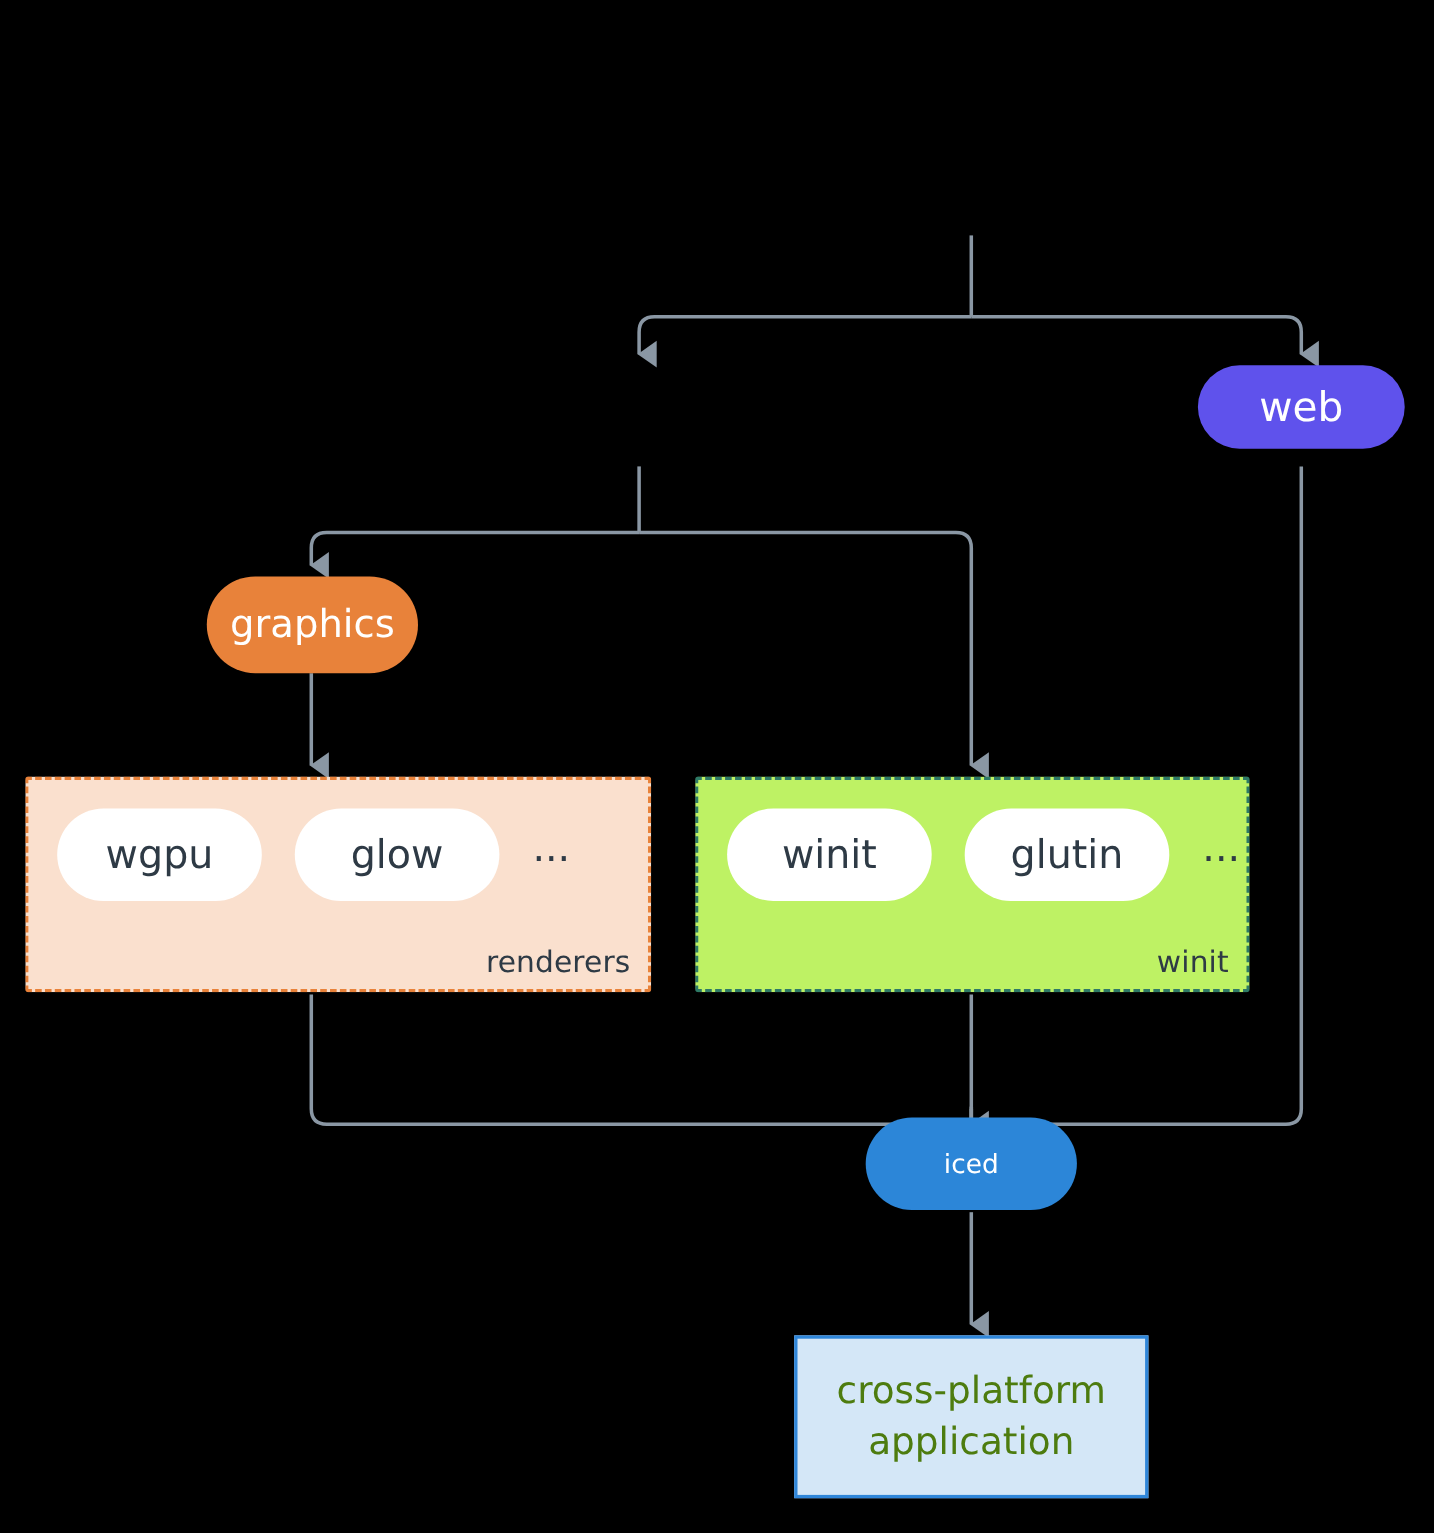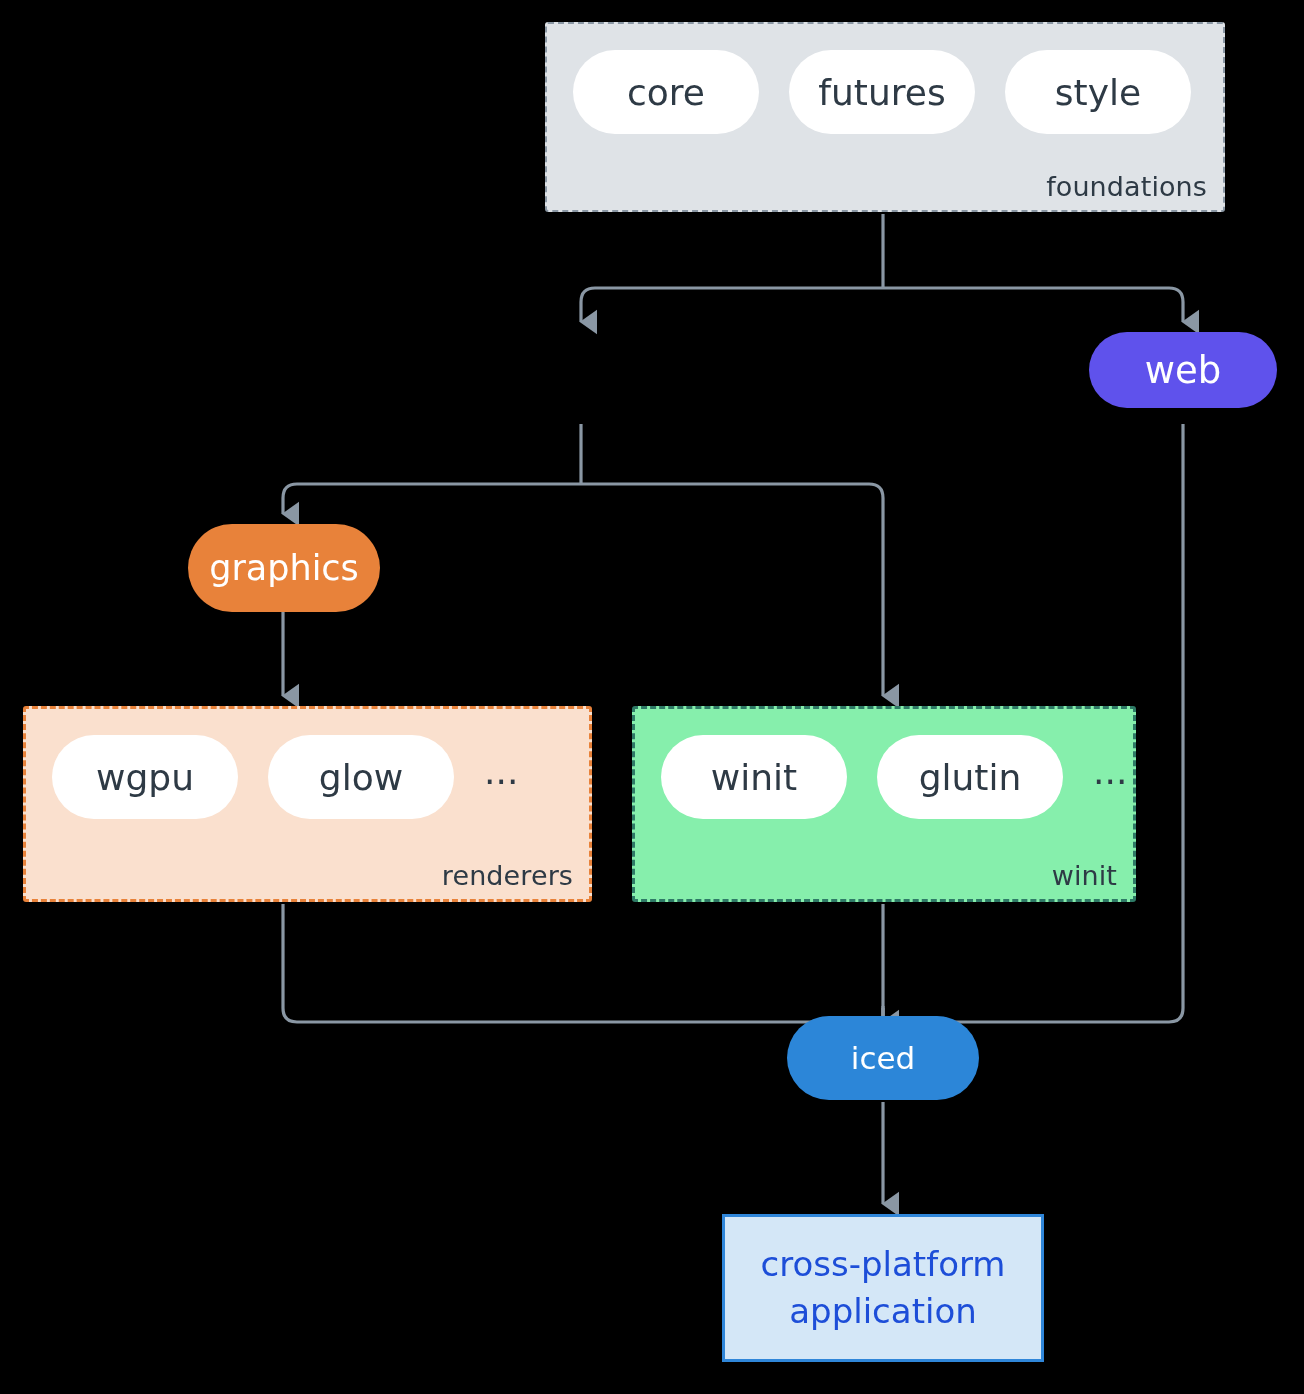--- a/index.html
+++ b/index.html
@@ -67,21 +67,21 @@
     height: 196px;
     background: #fae0ce;
     border: 3px dashed #e8823a;
     border-radius: 3px;
   }
   #group-shells {
     left: 632px;
     top: 706px;
     width: 504px;
     height: 196px;
-    background: #86efac;
+    background: #bef264;
     border: 3px dashed #2e7a66;
     border-radius: 3px;
   }
 
   
   .chip {
     background: #ffffff;
     border-radius: 999px;
     height: 84px;
     min-width: 186px;
@@ -135,39 +135,39 @@
     height: 88px;
     background: #e8823a;
     font-size: 35px;
   }
   #node-iced {
     left: 787px;
     top: 1016px;
     width: 192px;
     height: 84px;
     background: #2c86d8;
-    font-size: 31px;
+    font-size: 24px;
   }
 
   
   #node-application {
     position: absolute;
     left: 722px;
     top: 1214px;
     width: 322px;
     height: 148px;
     box-sizing: border-box;
     background: #d4e7f7;
     border: 3px solid #2f86d9;
     display: flex;
     flex-direction: column;
     align-items: center;
     justify-content: center;
     font-size: 34px;
-    color: #1d4ed8;
+    color: #4d7c0f;
     line-height: 1.38;
     text-align: center;
   }
   #node-application .line { white-space: nowrap; }
 </style>
 </head>
 <body>
 
 <div id="diagram">
 
@@ -200,28 +200,20 @@
 
       <path d="M 1183,424 L 1183,1008 Q 1183,1022 1169,1022 L 883,1022"></path>
 
       <path d="M 883,1022 L 883,1008" transform="translate(0,0)"></path>
       <path d="M 883,1022 L 883,1006" marker-end="url(#arrowhead)" transform="translate(0,0) scale(1,1)" style="transform-origin:883px 1014px; transform: rotate(180deg);"></path>
 
       <path d="M 883,1102 L 883,1204" marker-end="url(#arrowhead)"></path>
     </g>
   </svg>
 
-  <div class="group" id="group-foundations">
-    <div class="group-items">
-      <div class="chip">core</div>
-      <div class="chip">futures</div>
-      <div class="chip">style</div>
-    </div>
-    <div class="group-label">foundations</div>
-  </div>
 
 
   <div class="node-pill" id="node-web">web</div>
 
   <div class="node-pill" id="node-graphics">graphics</div>
 
   <div class="group" id="group-renderers">
     <div class="group-items">
       <div class="chip">wgpu</div>
       <div class="chip">glow</div>

